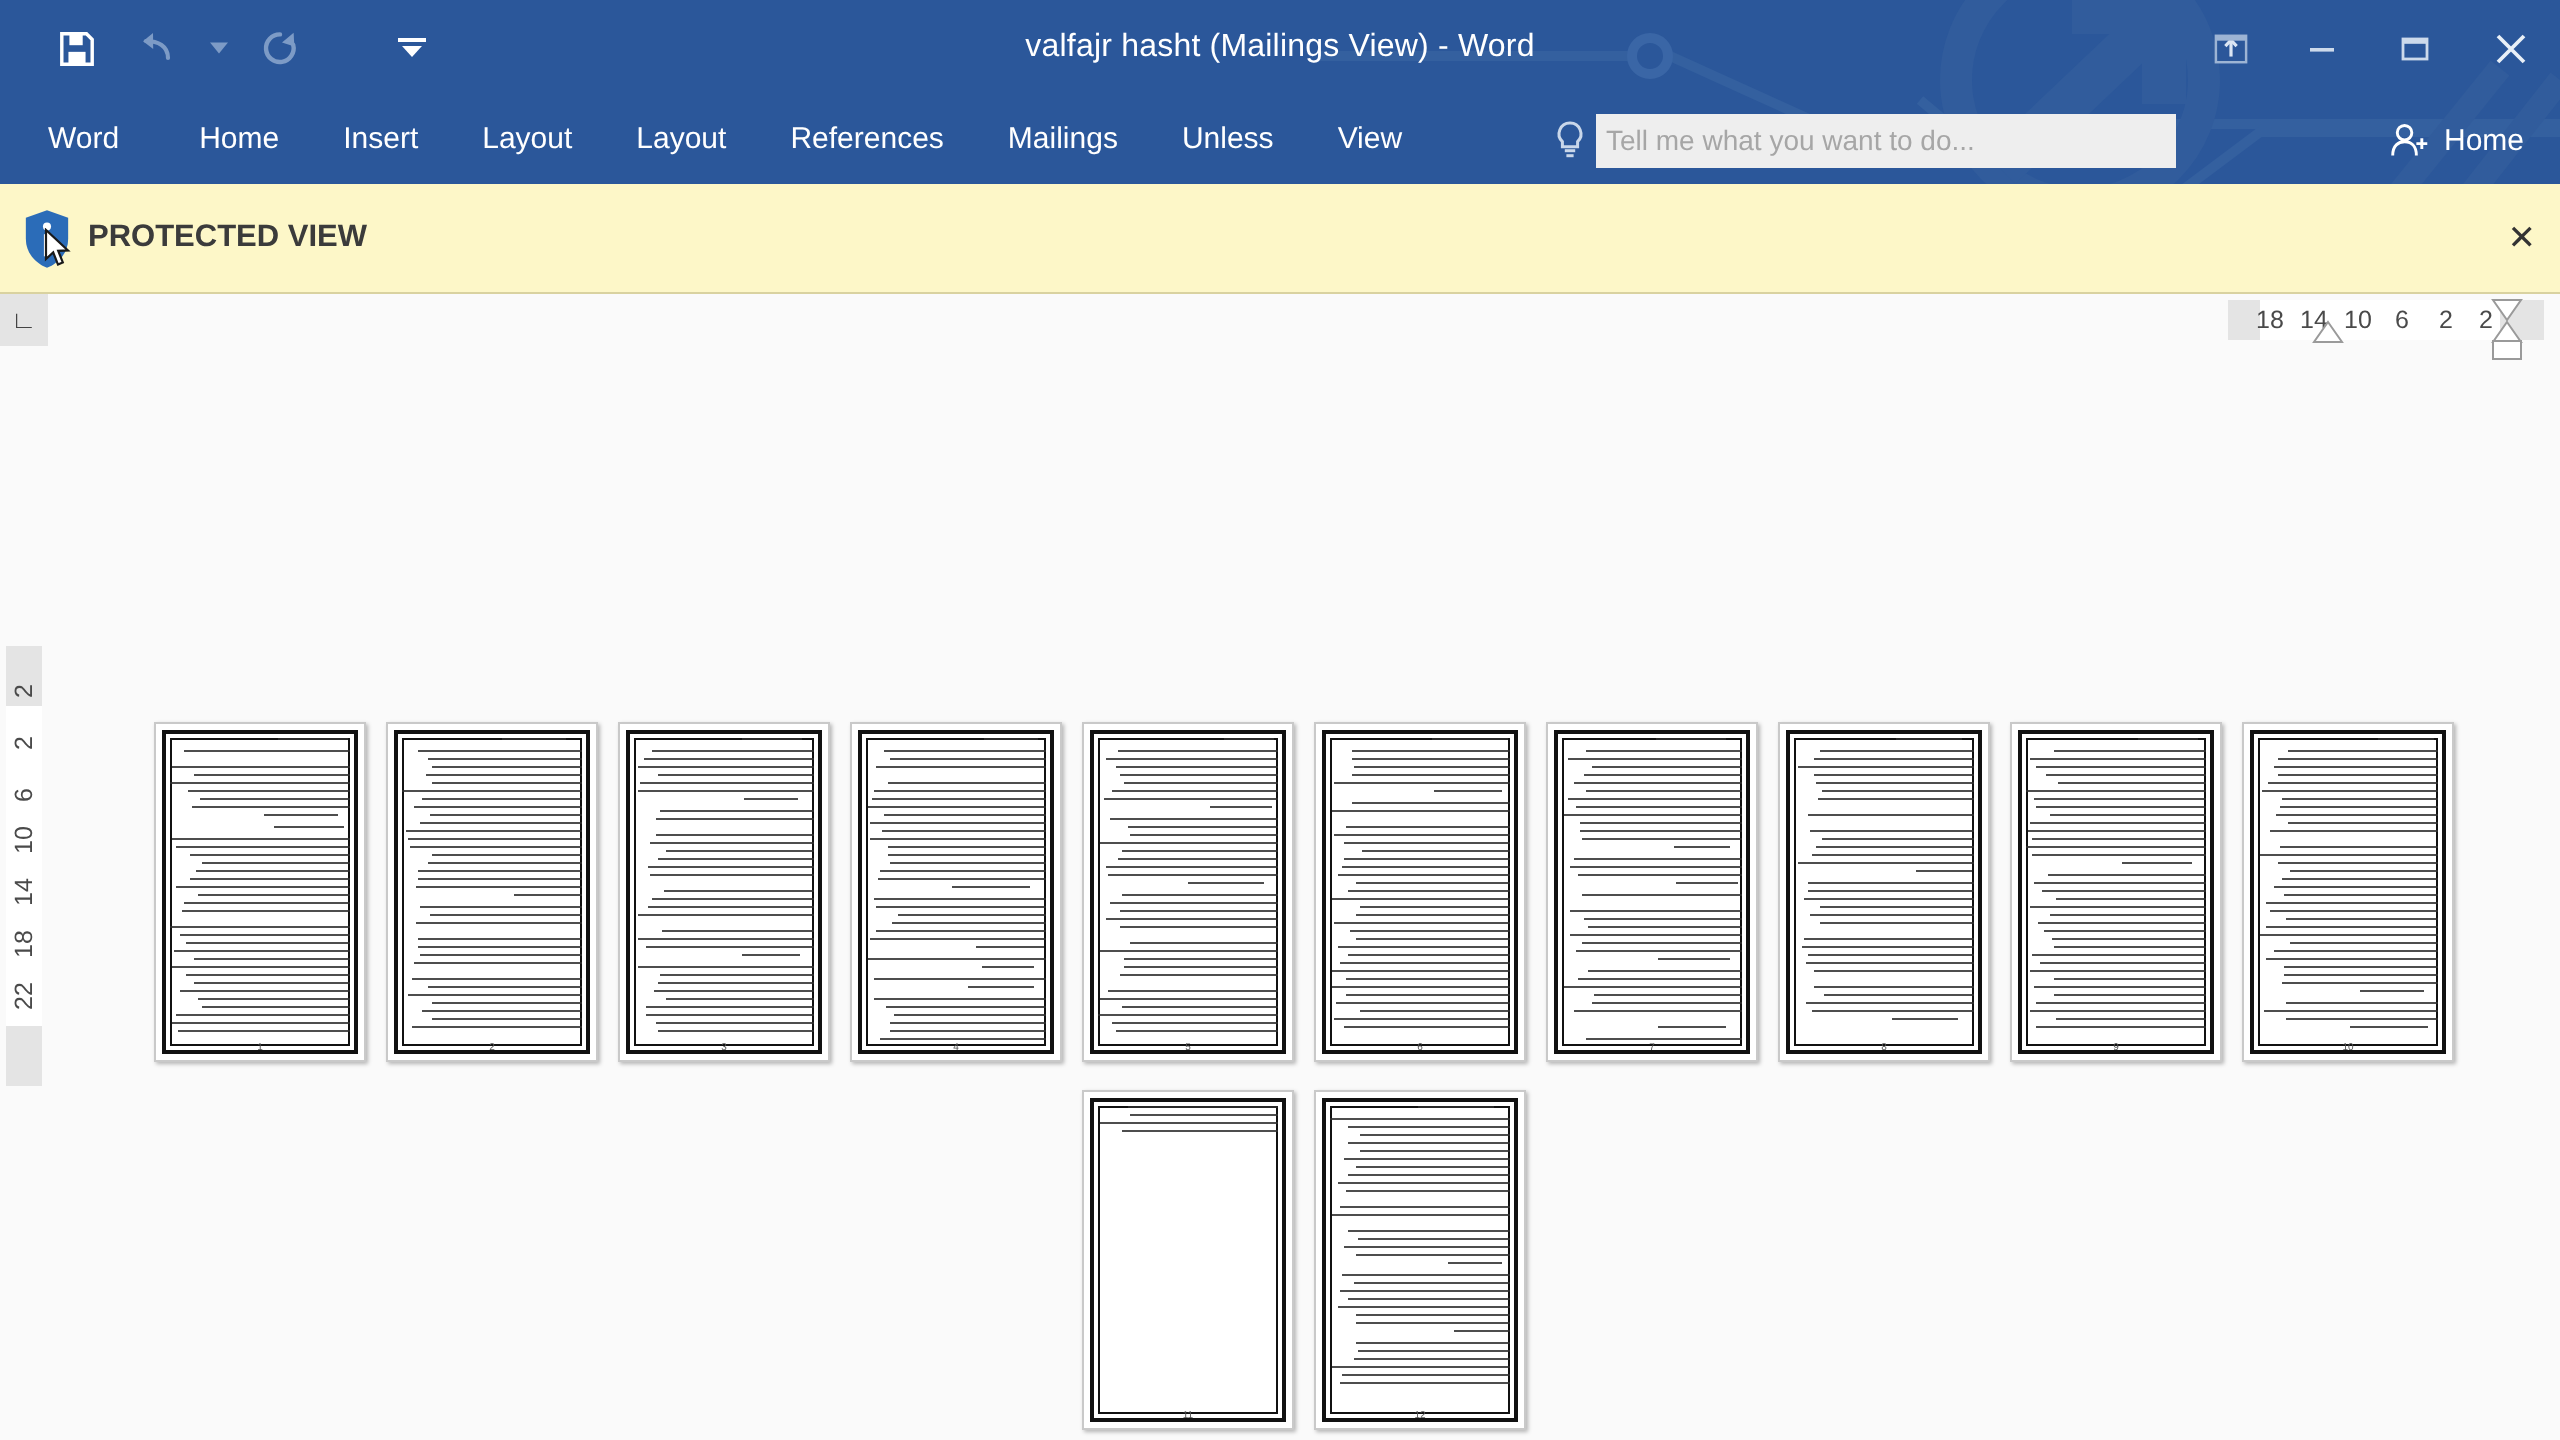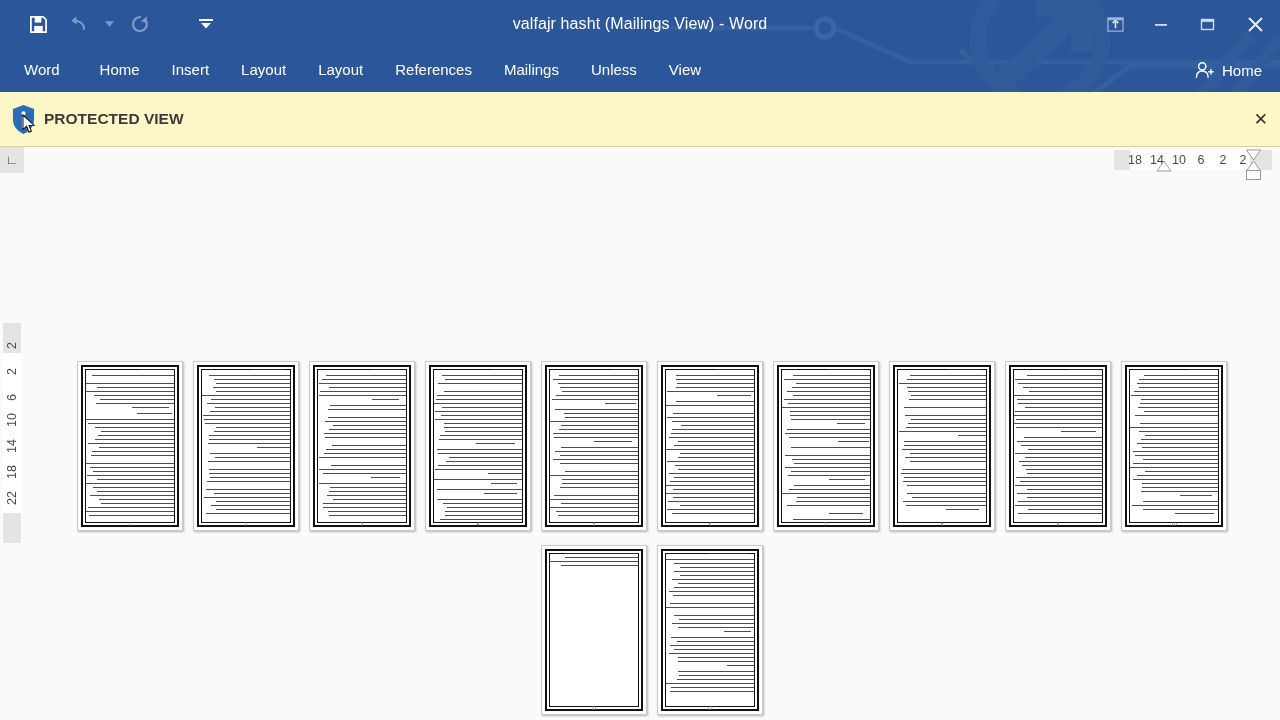--- a/index.html
+++ b/index.html
@@ -340,20 +340,30 @@
     <div class="tab">Home</div>
     <div class="tab">Insert</div>
     <div class="tab">Layout</div>
     <div class="tab">Layout</div>
     <div class="tab">References</div>
     <div class="tab">Mailings</div>
     <div class="tab">Unless</div>
     <div class="tab">View</div>
   </div>
 
+  <div class="tellme-wrap">
+    <div class="bulb">
+      <svg width="16" height="20" viewBox="0 0 16 20">
+        <path d="M8 1.5 A5.4 5.4 0 0 0 4.2 10.8 V13.4 H11.8 V10.8 A5.4 5.4 0 0 0 8 1.5 Z" fill="none" stroke="#c9d7ea" stroke-width="1.5"></path>
+        <rect x="5.4" y="14.6" width="5.2" height="1.5" fill="#c9d7ea"></rect>
+        <rect x="6.2" y="17.1" width="3.6" height="1.5" fill="#c9d7ea"></rect>
+      </svg>
+    </div>
+    <input class="tellme" type="text" placeholder="Tell me what you want to do..." style="">
+  </div>
 
   <div class="share">
     <svg width="20" height="20" viewBox="0 0 22 20">
       <circle cx="8" cy="6" r="4" fill="none" stroke="#ffffff" stroke-width="1.6"></circle>
       <path d="M1.5 18.5 C1.5 13 4.6 11 8 11 C11.4 11 14.5 13 14.5 18.5" fill="none" stroke="#ffffff" stroke-width="1.6"></path>
       <path d="M17.5 9 V15 M14.5 12 H20.5" stroke="#ffffff" stroke-width="1.6"></path>
     </svg>
     <span>Home</span>
   </div>
 </div>

